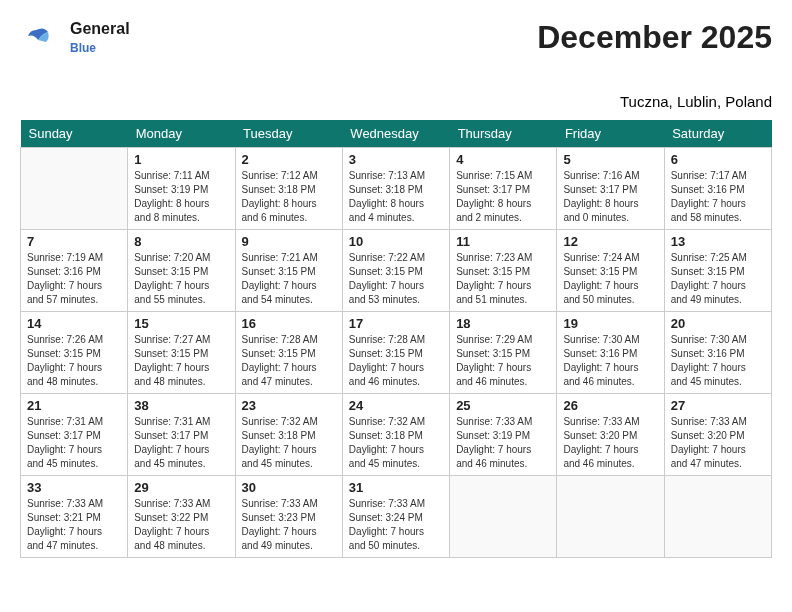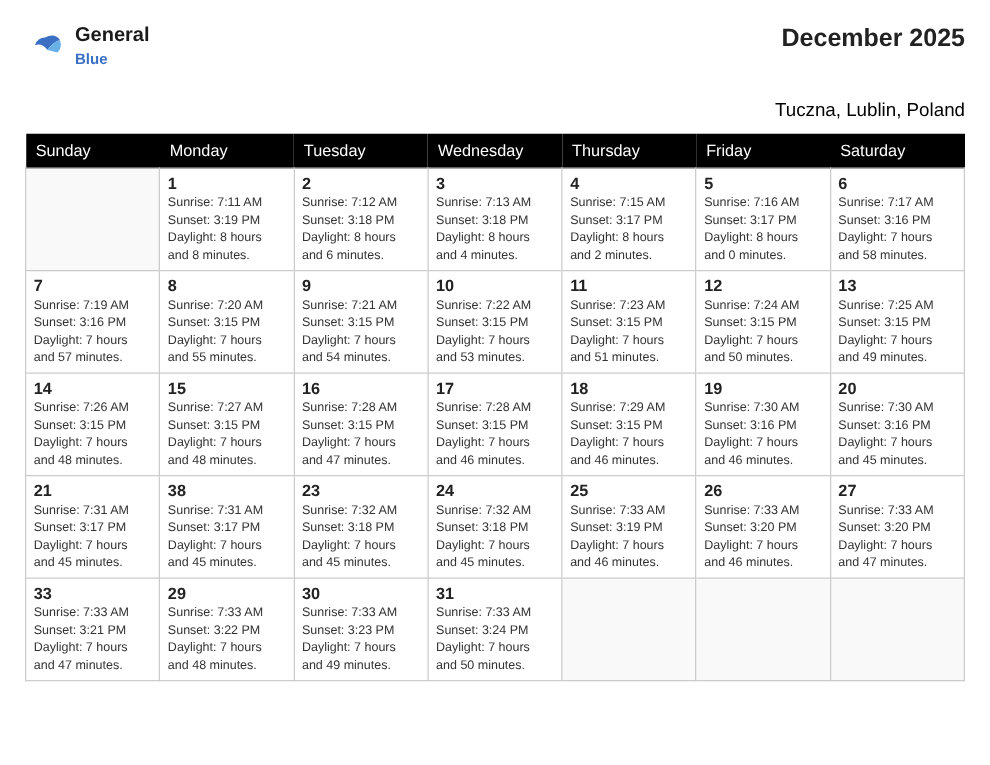--- a/index.html
+++ b/index.html
@@ -18,37 +18,37 @@
     }
     .logo {
       display: flex;
       align-items: center;
       gap: 4px;
     }
     .title-block {
       text-align: right;
     }
     .month-year {
-      font-size: 20px;
+      font-size: 32px;
       font-weight: bold;
       color: #222;
       line-height: 1.1;
     }
     .location {
       font-size: 15px;
       color: #000000;
       margin-top: 38px;
     }
     .calendar {
       width: 100%;
       border-collapse: collapse;
       font-size: 11px;
     }
     .calendar th {
-      background: #000000;
+      background: #0f766e;
       color: #fff;
       text-align: left;
       padding: 6px 8px;
       font-size: 13px;
       font-weight: normal;
     }
     .calendar td {
       border: 1px solid #ccc;
       vertical-align: top;
       padding: 4px 6px;
@@ -69,21 +69,21 @@
     .empty-cell {
       background: #f9f9f9;
     }
   </style>
 </head>
 <body>
 
 <div class="header">
   <div class="logo">
   <div style="display:flex;flex-direction:column;align-items:flex-start">
-    <div style="display:flex;align-items:center;gap:8px">
+    <div style="display:flex;align-items:center;gap:18px">
       <svg width="32" height="32" viewBox="0 0 32 32">
         <path d="M16 8 Q24 4 28 10 Q22 12 18 18 Q14 12 8 14 Q10 8 16 8Z" fill="#3a6fc4"></path>
         <path d="M18 18 Q22 12 28 10 Q30 16 26 20Z" fill="#6ab0e8"></path>
       </svg>
       <div>
         <span style="font-size:16px;font-weight:bold;color:#1a1a1a">General</span><br>
         <span style="font-size:12px;font-weight:bold;color:#3a6fc4">Blue</span>
       </div>
     </div>
   </div>

